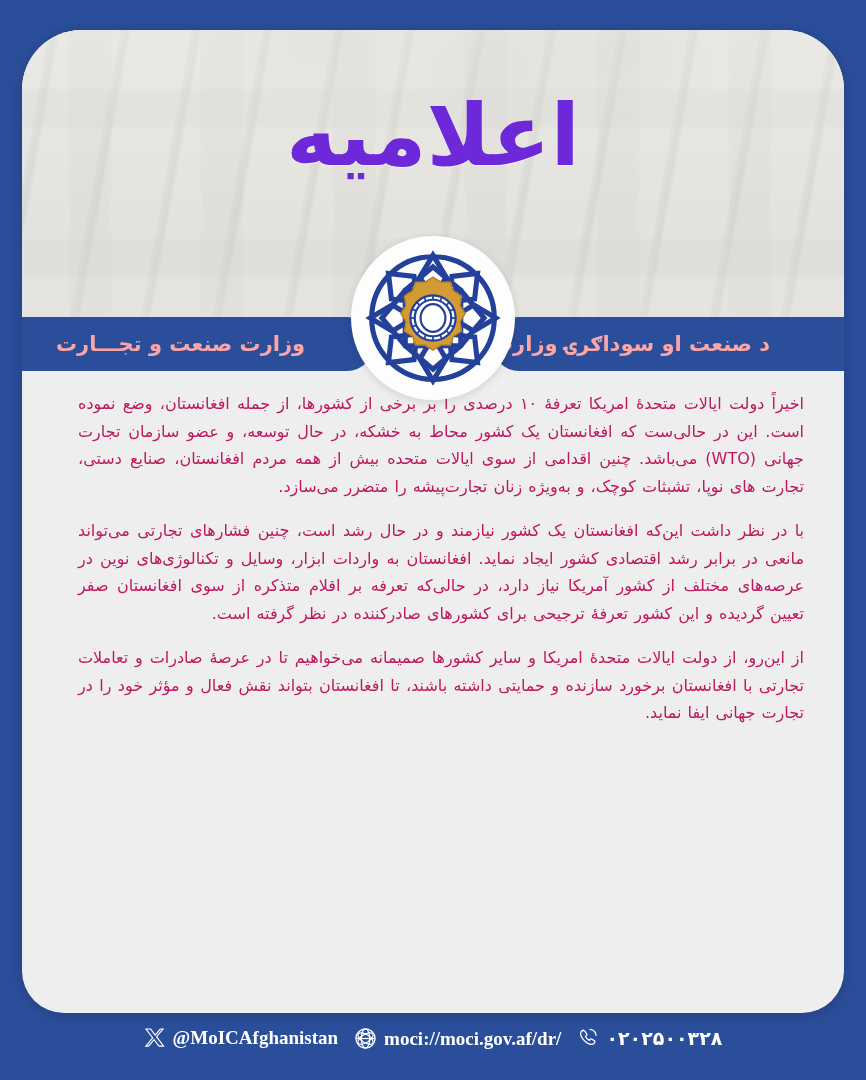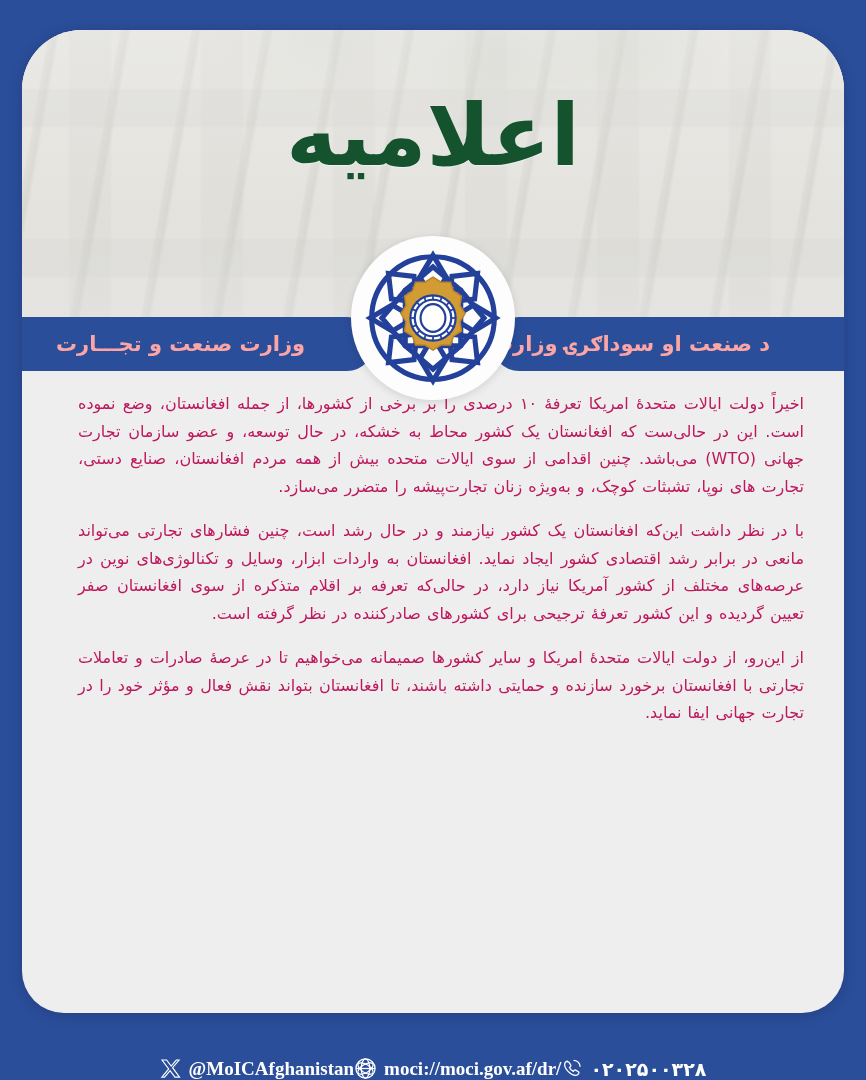--- a/index.html
+++ b/index.html
@@ -91,21 +91,21 @@
     background: linear-gradient(to bottom, rgba(238,238,238,0.40) 0%, rgba(238,238,238,0.30) 60%, rgba(238,238,238,0.55) 100%);
   }
 
   
   .hero-title {
     position: absolute;
     left: 0;
     top: 58px;
     width: 822px;
     text-align: center;
-    color: #14532d;
+    color: #6d28d9;
     font-size: 86px;
     font-weight: 700;
     line-height: 1.1;
     letter-spacing: -1px;
     text-shadow: 0 1px 1px rgba(255,255,255,0.45);
     direction: rtl;
   }
 
   
   .ribbon {
@@ -187,22 +187,23 @@
 
   
   .footer {
     position: absolute;
     left: 0;
     bottom: 0;
     width: 866px;
     height: 53px;
     background: #2b4e9b;
     display: flex;
-    align-items: flex-end;
+    align-items: flex-start;
     justify-content: center;
+    gap: 16px;
     direction: ltr;
   }
   .f-item {
     display: flex;
     align-items: center;
     gap: 7px;
     color: #ffffff;
     font-size: 19px;
     font-weight: 700;
     font-family: "Liberation Serif", "DejaVu Serif", serif;

